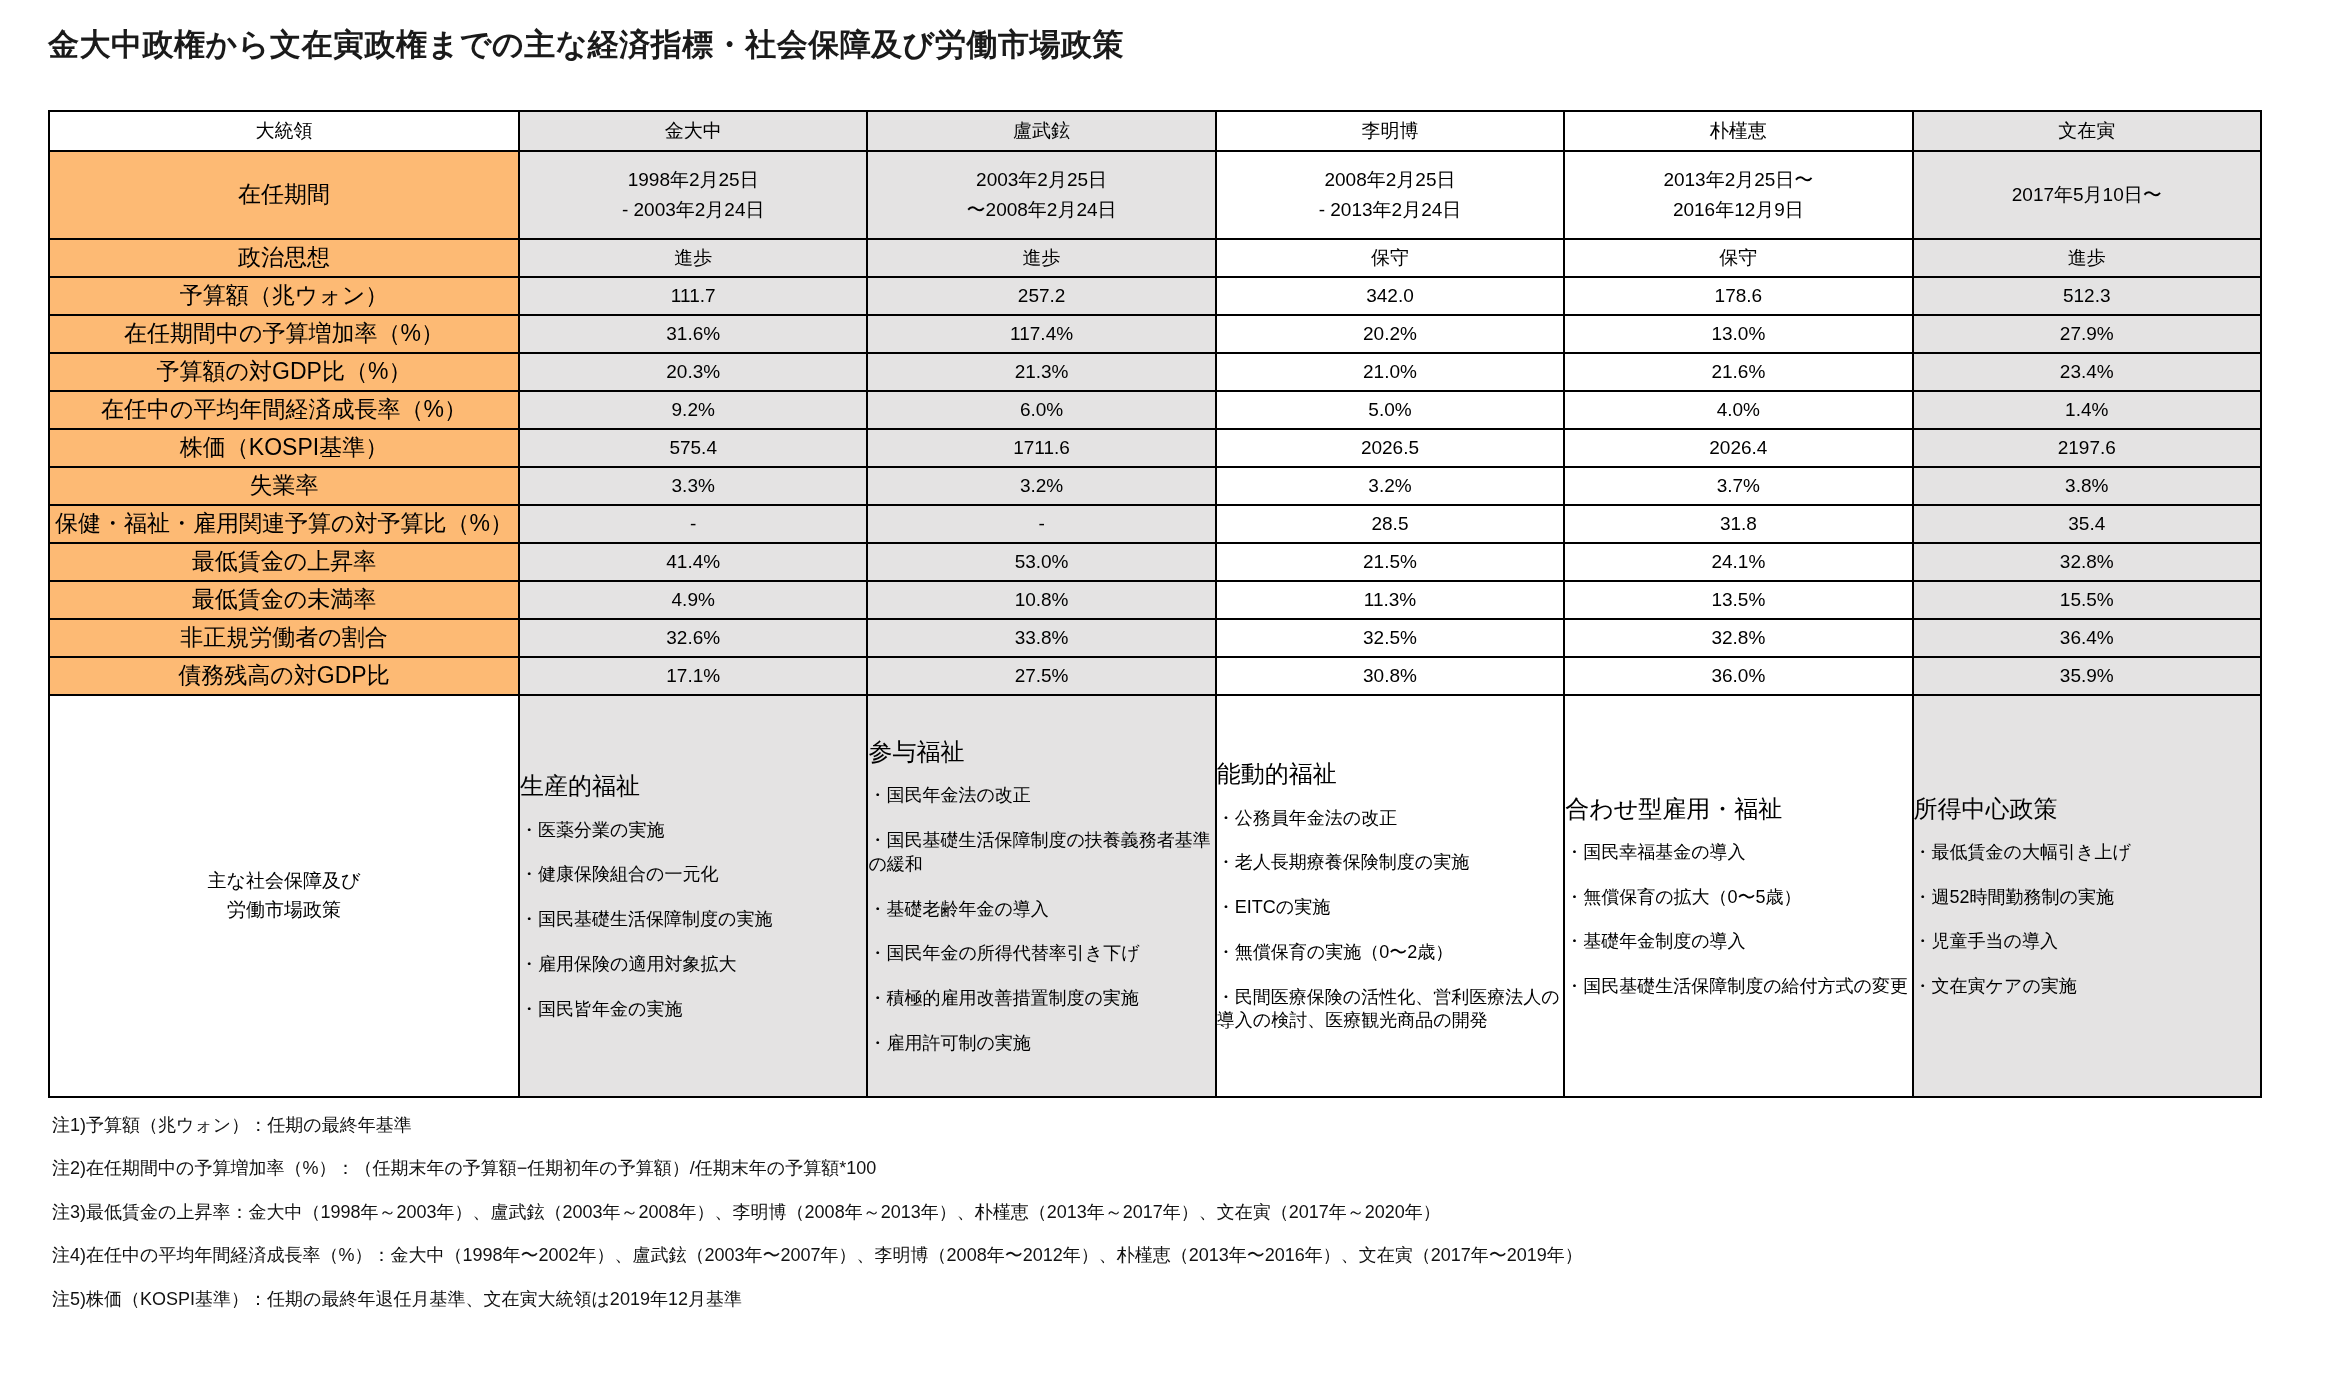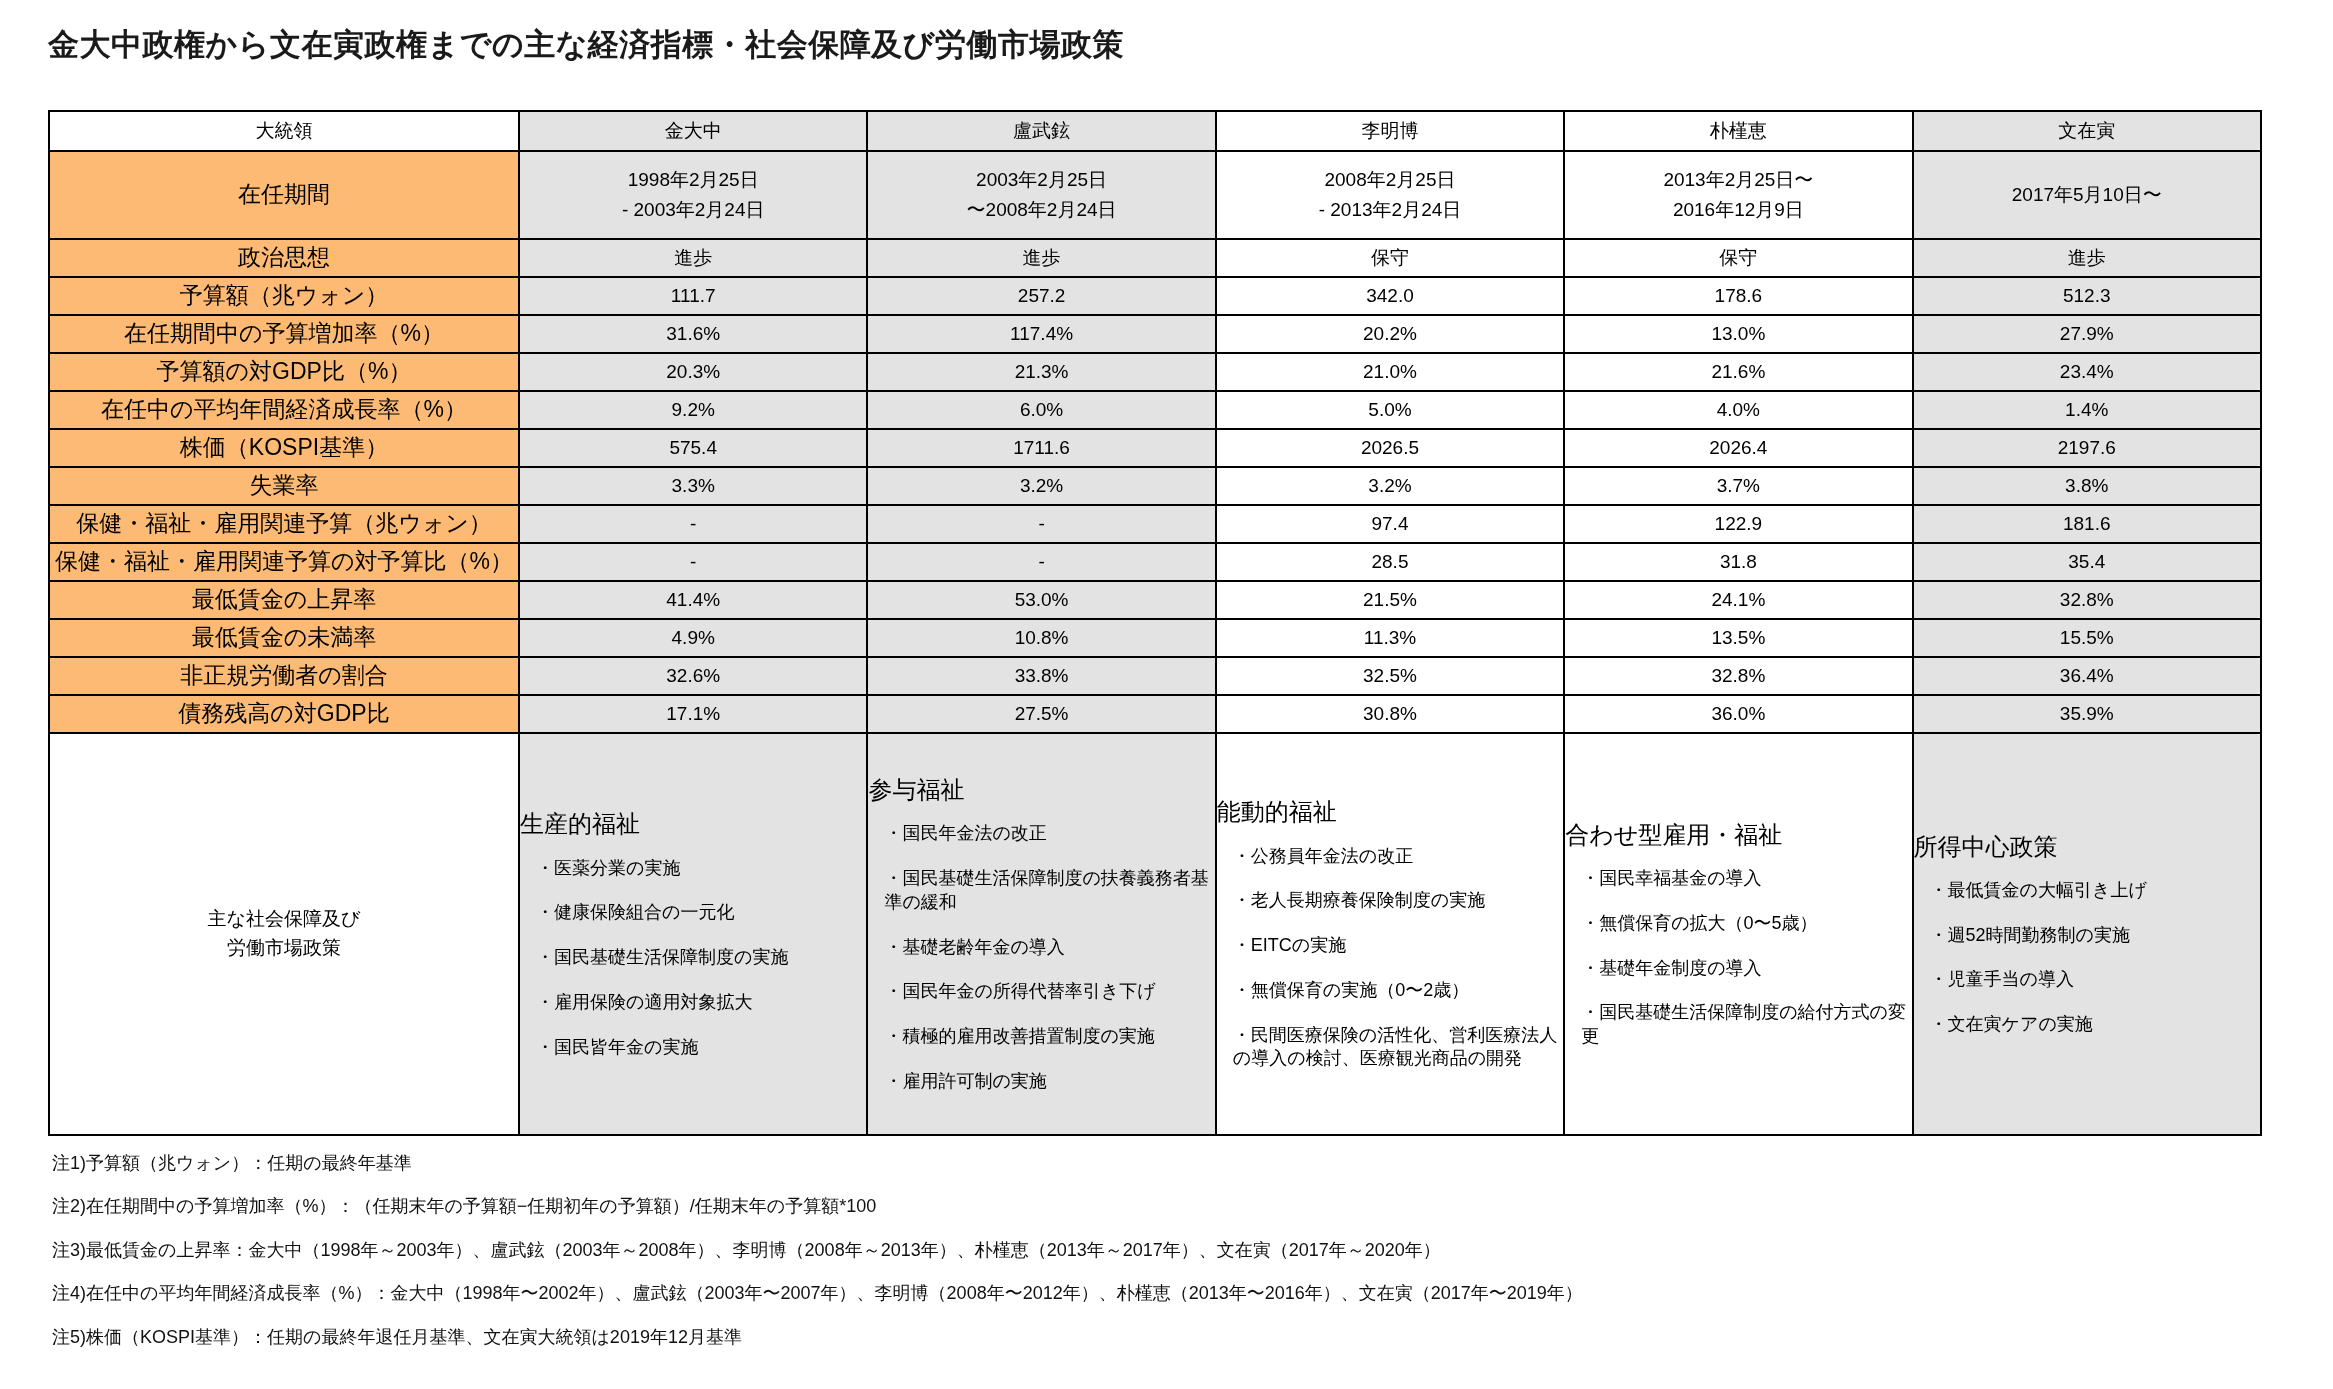--- a/index.html
+++ b/index.html
@@ -101,21 +101,21 @@
     font-size: 24px;
   }
   .policy-list {
     margin: 0;
     padding: 0;
     list-style: none;
   }
   .policy-list li {
     margin: 0 0 21px 0;
     text-indent: 0;
-    padding-left: 16px;
+    padding-left: 0;
     font-size: 18px;
     line-height: 1.32;
   }
   .policy-list li:last-child { margin-bottom: 0; }
 
   .notes {
     margin-top: 16px;
     margin-left: 4px;
   }
   .note {
@@ -212,28 +212,20 @@
         </tr>
         <tr class="row-std">
           <td class="lbl">失業率</td>
           <td class="val shade">3.3%</td>
           <td class="val shade">3.2%</td>
           <td class="val white">3.2%</td>
           <td class="val white">3.7%</td>
           <td class="val shade">3.8%</td>
         </tr>
         <tr class="row-std">
-          <td class="lbl">保健・福祉・雇用関連予算（兆ウォン）</td>
-          <td class="val shade">-</td>
-          <td class="val shade">-</td>
-          <td class="val white">97.4</td>
-          <td class="val white">122.9</td>
-          <td class="val shade">181.6</td>
-        </tr>
-        <tr class="row-std">
           <td class="lbl">保健・福祉・雇用関連予算の対予算比（%）</td>
           <td class="val shade">-</td>
           <td class="val shade">-</td>
           <td class="val white">28.5</td>
           <td class="val white">31.8</td>
           <td class="val shade">35.4</td>
         </tr>
         <tr class="row-std">
           <td class="lbl">最低賃金の上昇率</td>
           <td class="val shade">41.4%</td>

